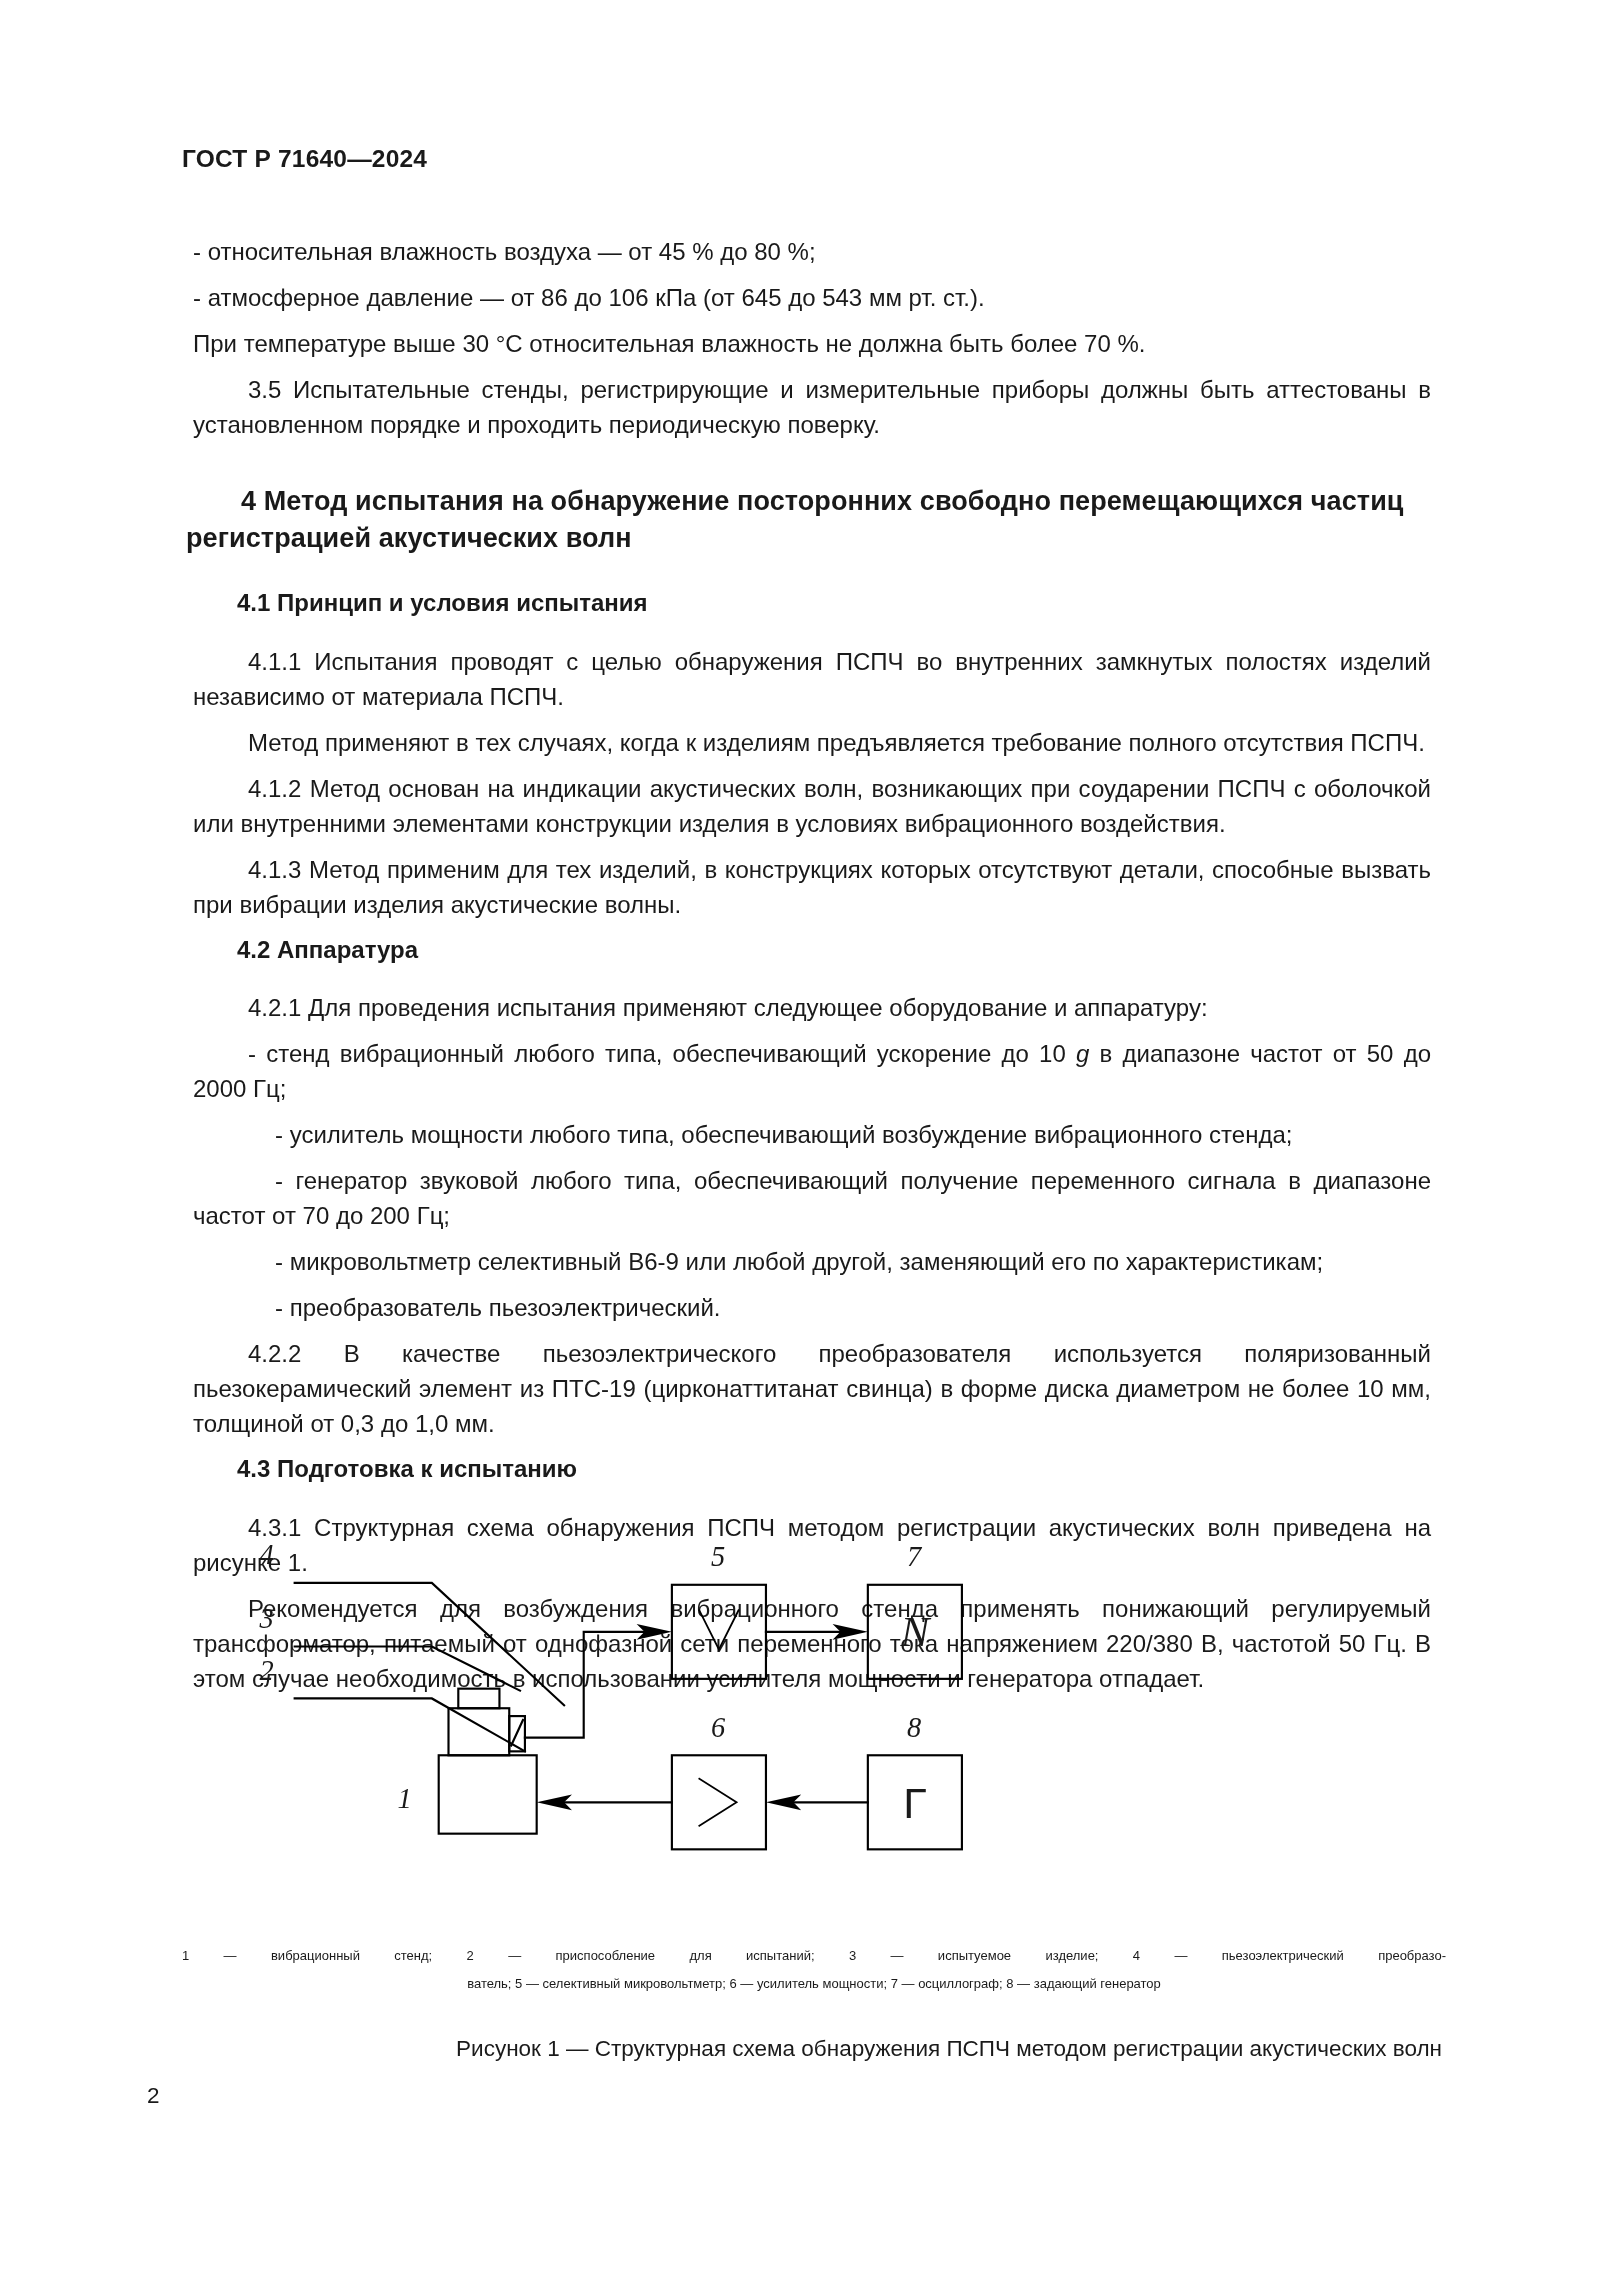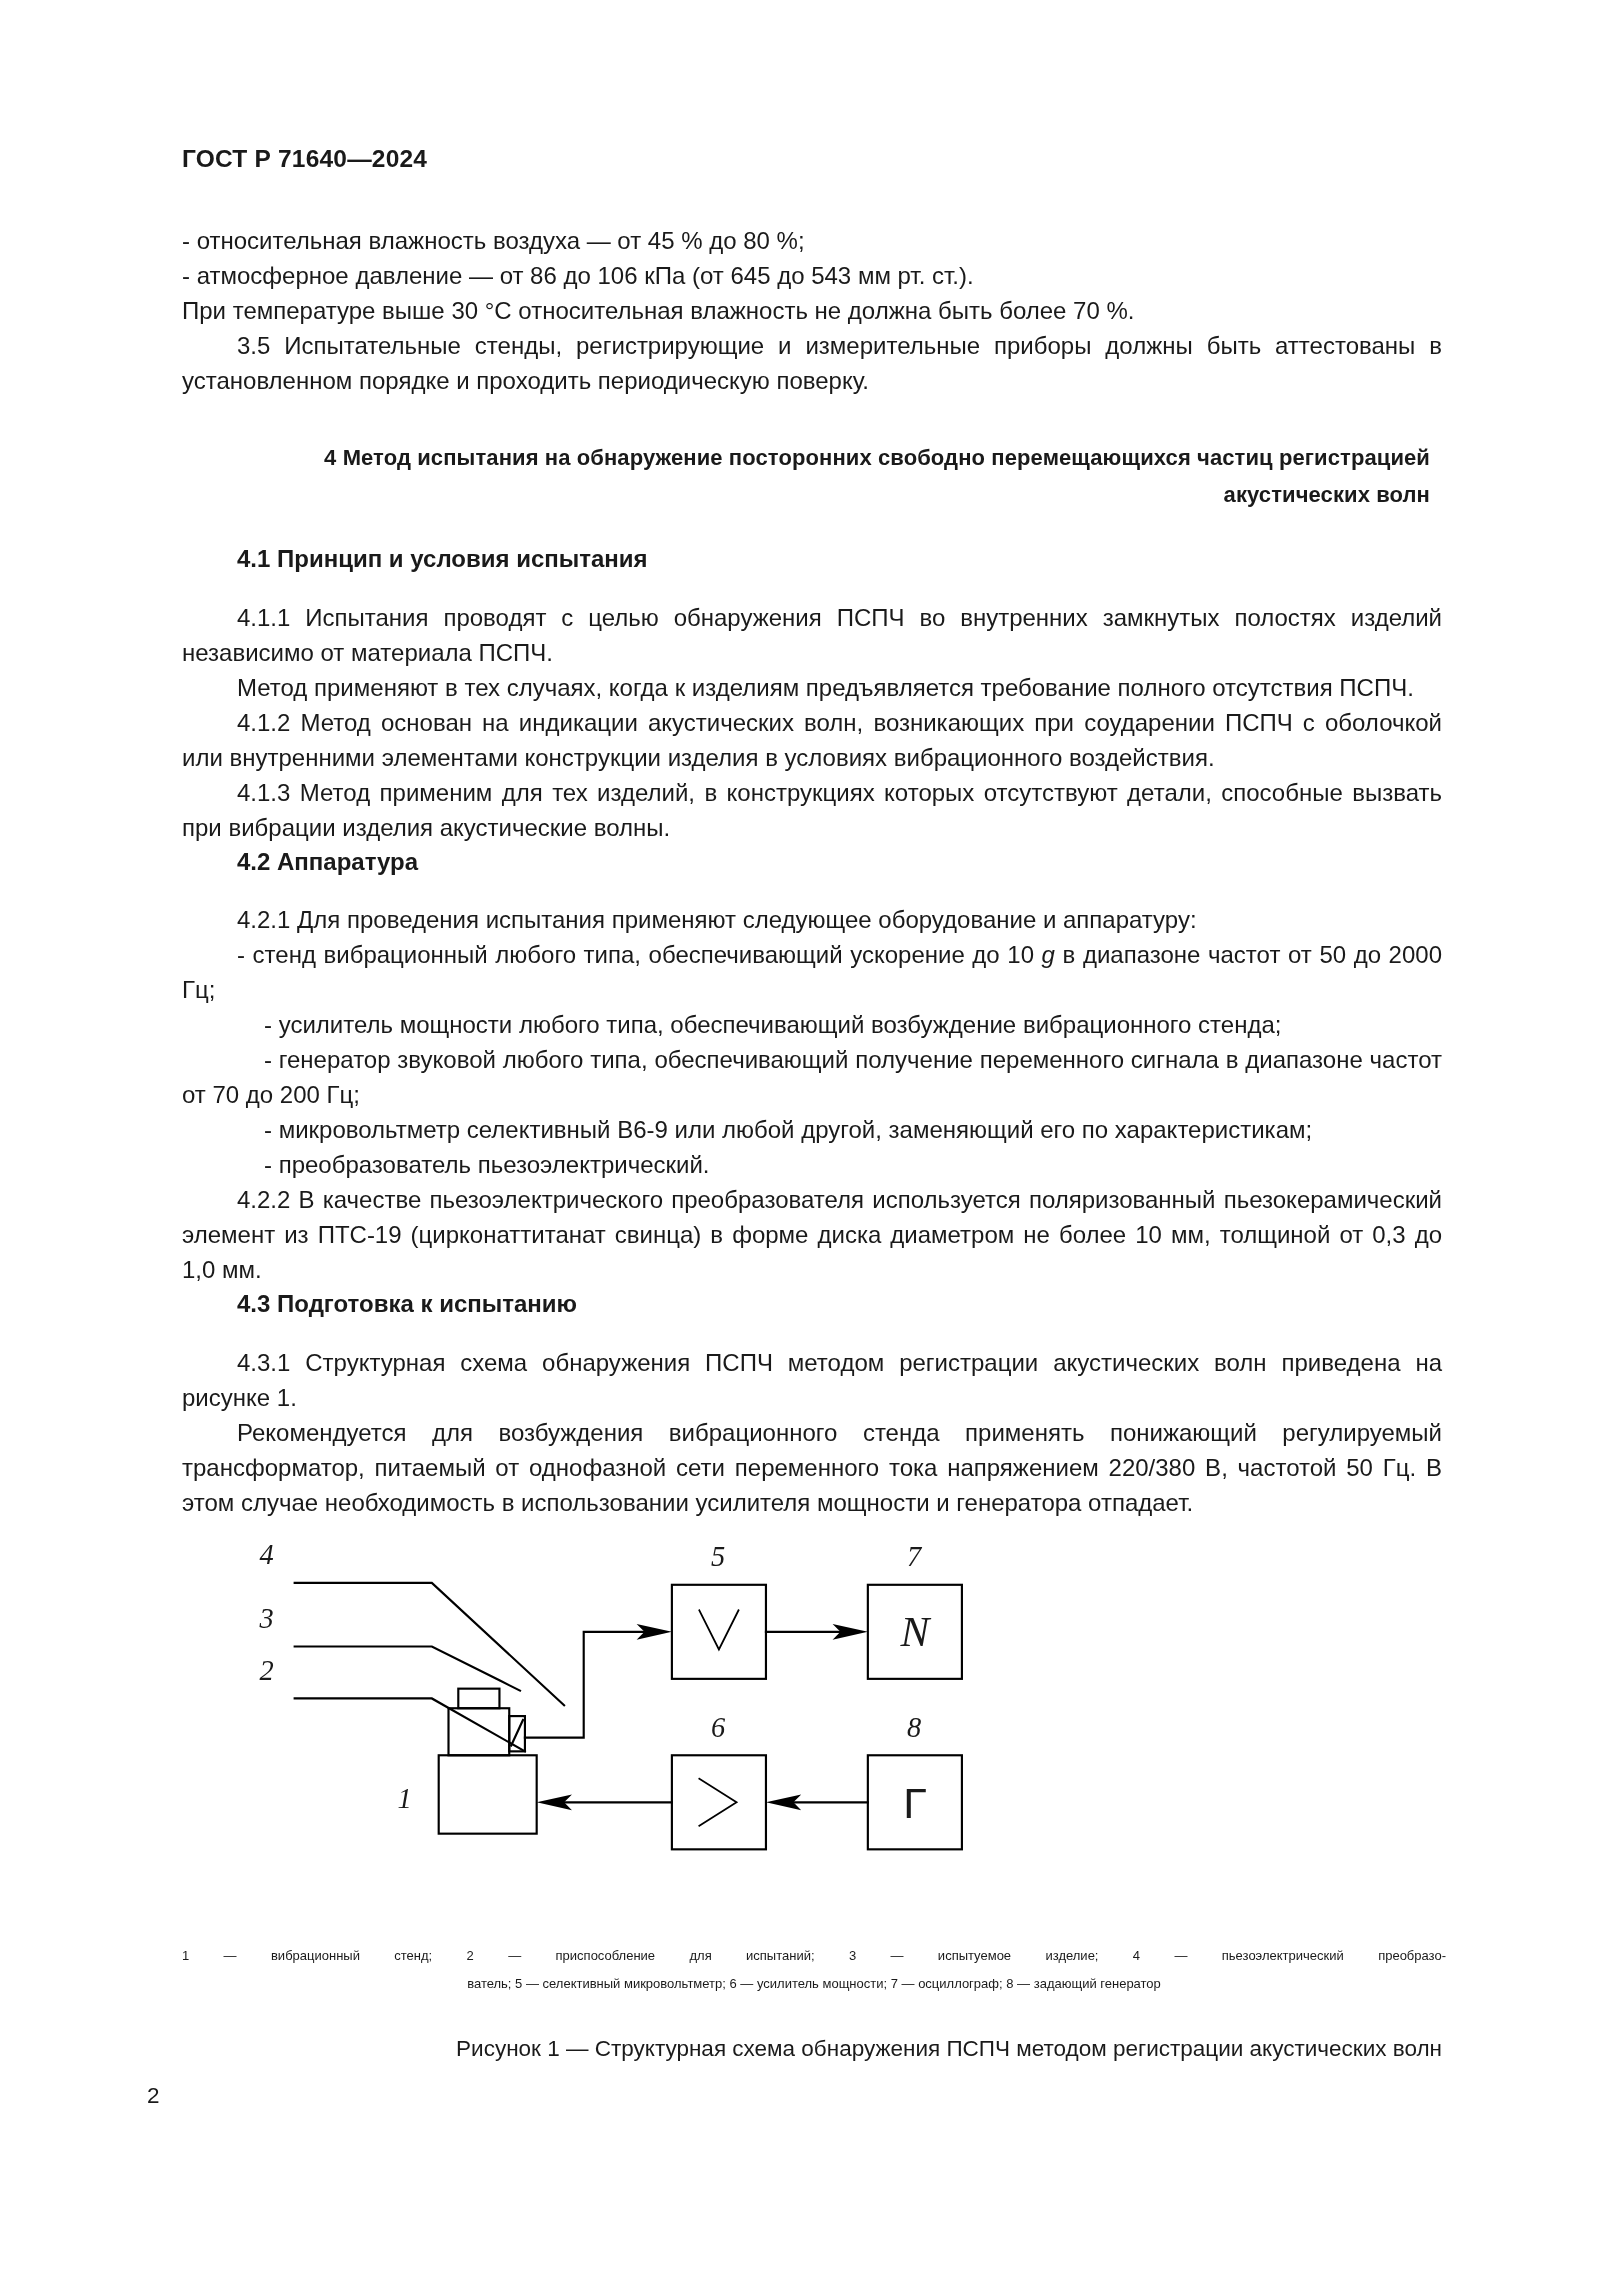--- a/index.html
+++ b/index.html
@@ -36,34 +36,34 @@
   .body-block {
     position: absolute;
     left: 182px;
     top: 223px;
     width: 1260px;
     font-size: 24px;
     line-height: 35px;
     text-align: justify;
   }
   p {
-    margin: 0;
+    margin: 11px;
   }
   .ind { text-indent: 55px; }
   .dash-ind { text-indent: 55px; }
   .dash-ind2 { text-indent: 82px; }
   .noind { text-indent: 0; }
 
   h2.sec {
-    font-size: 22px;
+    font-size: 27px;
     font-weight: bold;
     line-height: 37px;
-    margin: 12px;
+    margin: 4px;
     text-indent: 55px;
-    text-align: right;
+    text-align: left;
     letter-spacing: 0.1px;
   }
   .sec-wrap { margin-top: 41px; margin-bottom: 29px; }
 
   h3.subsec {
     font-size: 24px;
     font-weight: bold;
     line-height: 33px;
     margin: 0;
     text-indent: 55px;

